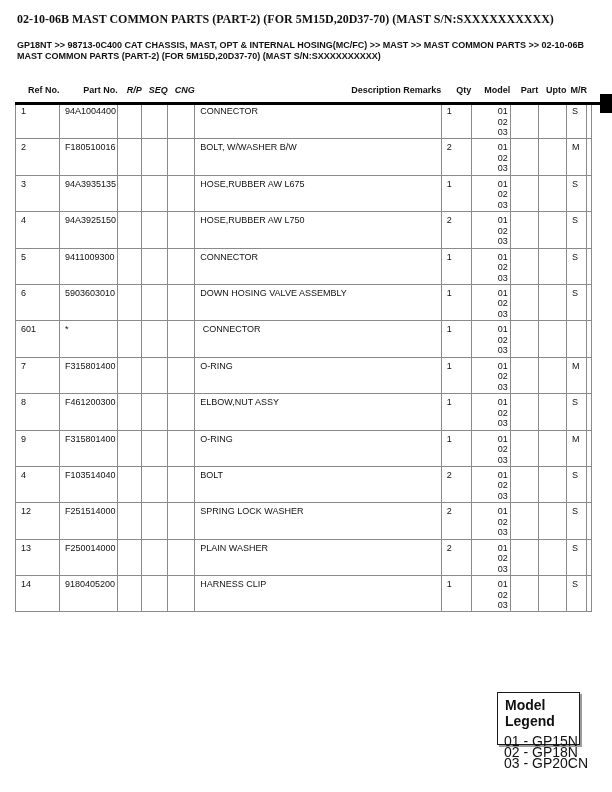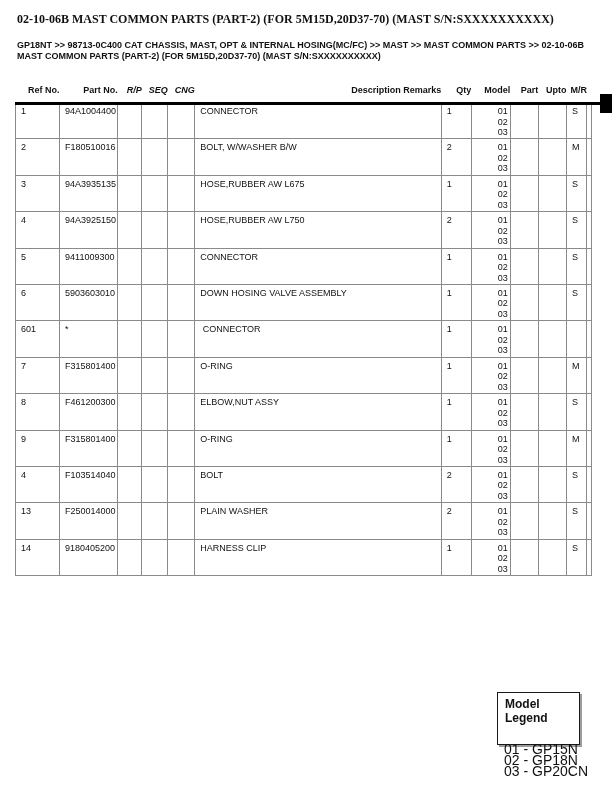--- a/index.html
+++ b/index.html
@@ -36,21 +36,21 @@
   td.d-model{padding-left:4px;text-align:right;}
   td.d-mr{padding-left:4px;}
   td.d-stub{border-right:none;border-left:1px solid #8a8a8a;padding:0;}
   .thick-line{position:absolute;left:15px;top:101.5px;width:597px;height:3px;background:#000000;}
   .edge-mark{position:absolute;left:600px;top:94px;width:12px;height:19px;background:#000000;}
   .legend{
     position:absolute;left:497px;top:692px;width:83px;height:53px;
     box-sizing:border-box;border:1.5px solid #1a1a1a;background:#ffffff;
     box-shadow:2px 2px 0 #9c9c9c;padding:4px 0 0 6px;
   }
-  .legend-title{font-size:12px;font-weight:bold;margin:0 0 19px 1px;}
+  .legend-title{font-size:14px;font-weight:bold;margin:0 0 7px 1px;}
   .legend-item{font-size:14px;line-height:11px;white-space:nowrap;}
 </style>
 </head>
 <body>
 
 <div class="title">02-10-06B MAST COMMON PARTS (PART-2) (FOR 5M15D,20D37-70) (MAST S/N:SXXXXXXXXXX)</div>
 <div class="breadcrumb">GP18NT &gt;&gt; 98713-0C400 CAT CHASSIS, MAST, OPT &amp; INTERNAL HOSING(MC/FC) &gt;&gt; MAST &gt;&gt; MAST COMMON PARTS &gt;&gt; 02-10-06B MAST COMMON PARTS (PART-2) (FOR 5M15D,20D37-70) (MAST S/N:SXXXXXXXXXX)</div>
 
 <table class="parts">
   <colgroup>
@@ -254,20 +254,36 @@
         <td class="d-qty">2</td>
         <td class="d-model">01
 02
 03</td>
         <td class="d-from"></td>
         <td class="d-upto"></td>
         <td class="d-mr">S</td>
         <td class="d-stub"></td>
       </tr>
       <tr>
+        <td class="d-ref">12</td>
+        <td class="d-part">F251514000</td>
+        <td class="d-rp"></td>
+        <td class="d-seq"></td>
+        <td class="d-cng"></td>
+        <td class="d-desc">SPRING LOCK WASHER</td>
+        <td class="d-qty">2</td>
+        <td class="d-model">01
+02
+03</td>
+        <td class="d-from"></td>
+        <td class="d-upto"></td>
+        <td class="d-mr">S</td>
+        <td class="d-stub"></td>
+      </tr>
+      <tr>
         <td class="d-ref">13</td>
         <td class="d-part">F250014000</td>
         <td class="d-rp"></td>
         <td class="d-seq"></td>
         <td class="d-cng"></td>
         <td class="d-desc">PLAIN WASHER</td>
         <td class="d-qty">2</td>
         <td class="d-model">01
 02
 03</td>

